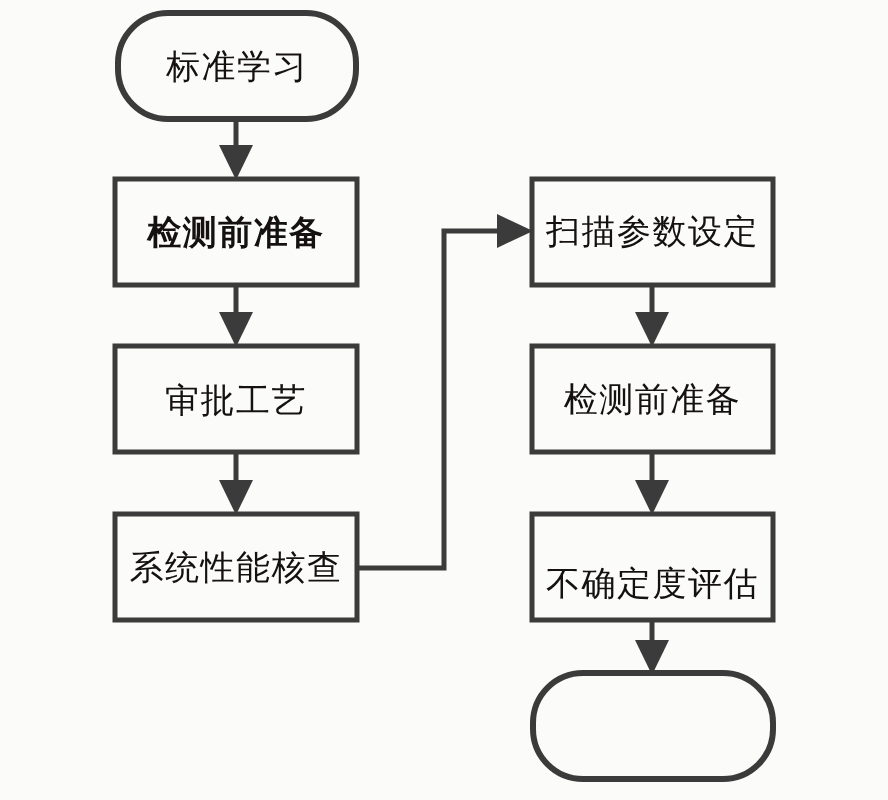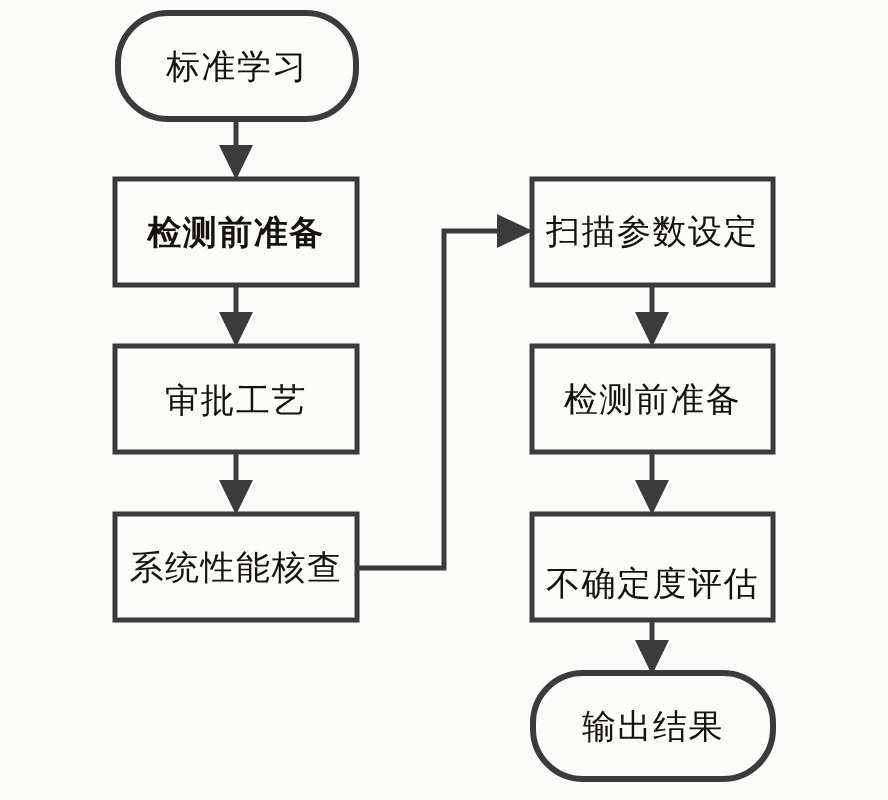--- a/index.html
+++ b/index.html
@@ -142,17 +142,14 @@
   </div>
 
   <div class="node-label" style="left:532px; top:346px; width:241px; height:106px;">
     <span>检测前准备</span>
   </div>
 
   <div class="node-label" style="left:532px; top:530px; width:241px; height:106px;">
     <span>不确定度评估</span>
   </div>
 
-  <div class="node-label" style="left:533px; top:673px; width:240px; height:106px;">
-    <span>输出结果</span>
-  </div>
 
 </div>
 
 </body></html>

